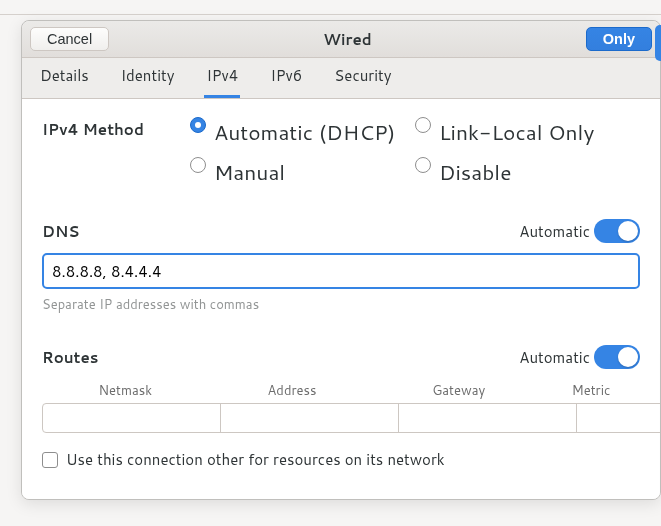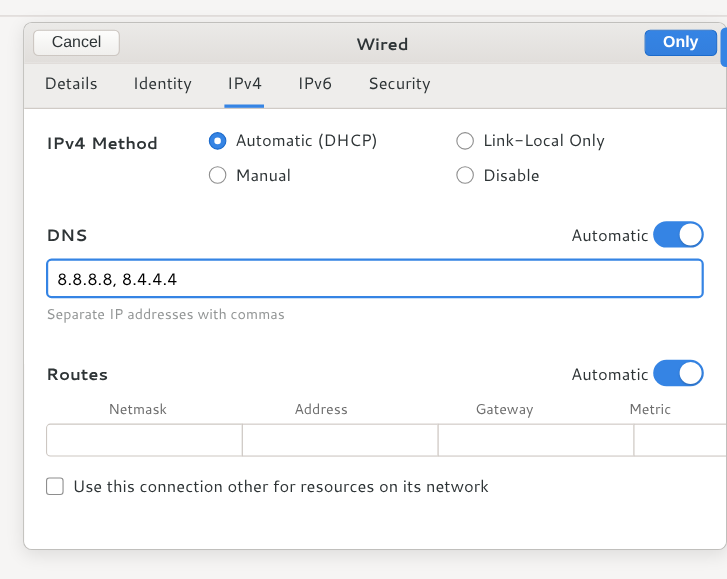--- a/index.html
+++ b/index.html
@@ -101,24 +101,24 @@
     flex: 1;
   }
   .method-col {
     flex: 1;
     display: flex;
     flex-direction: column;
     gap: 10px;
   }
   .radio {
     display: flex;
-    align-items: center;
+    align-items: flex-start;
     gap: 8px;
     cursor: pointer;
-    font-size: 15px;
+    font-size: 21px;
   }
   .radio-dot {
     width: 16px;
     height: 16px;
     border-radius: 50%;
     border: 1px solid #8e8e8e;
     background: #fff;
     display: inline-flex;
     align-items: center;
     justify-content: center;

